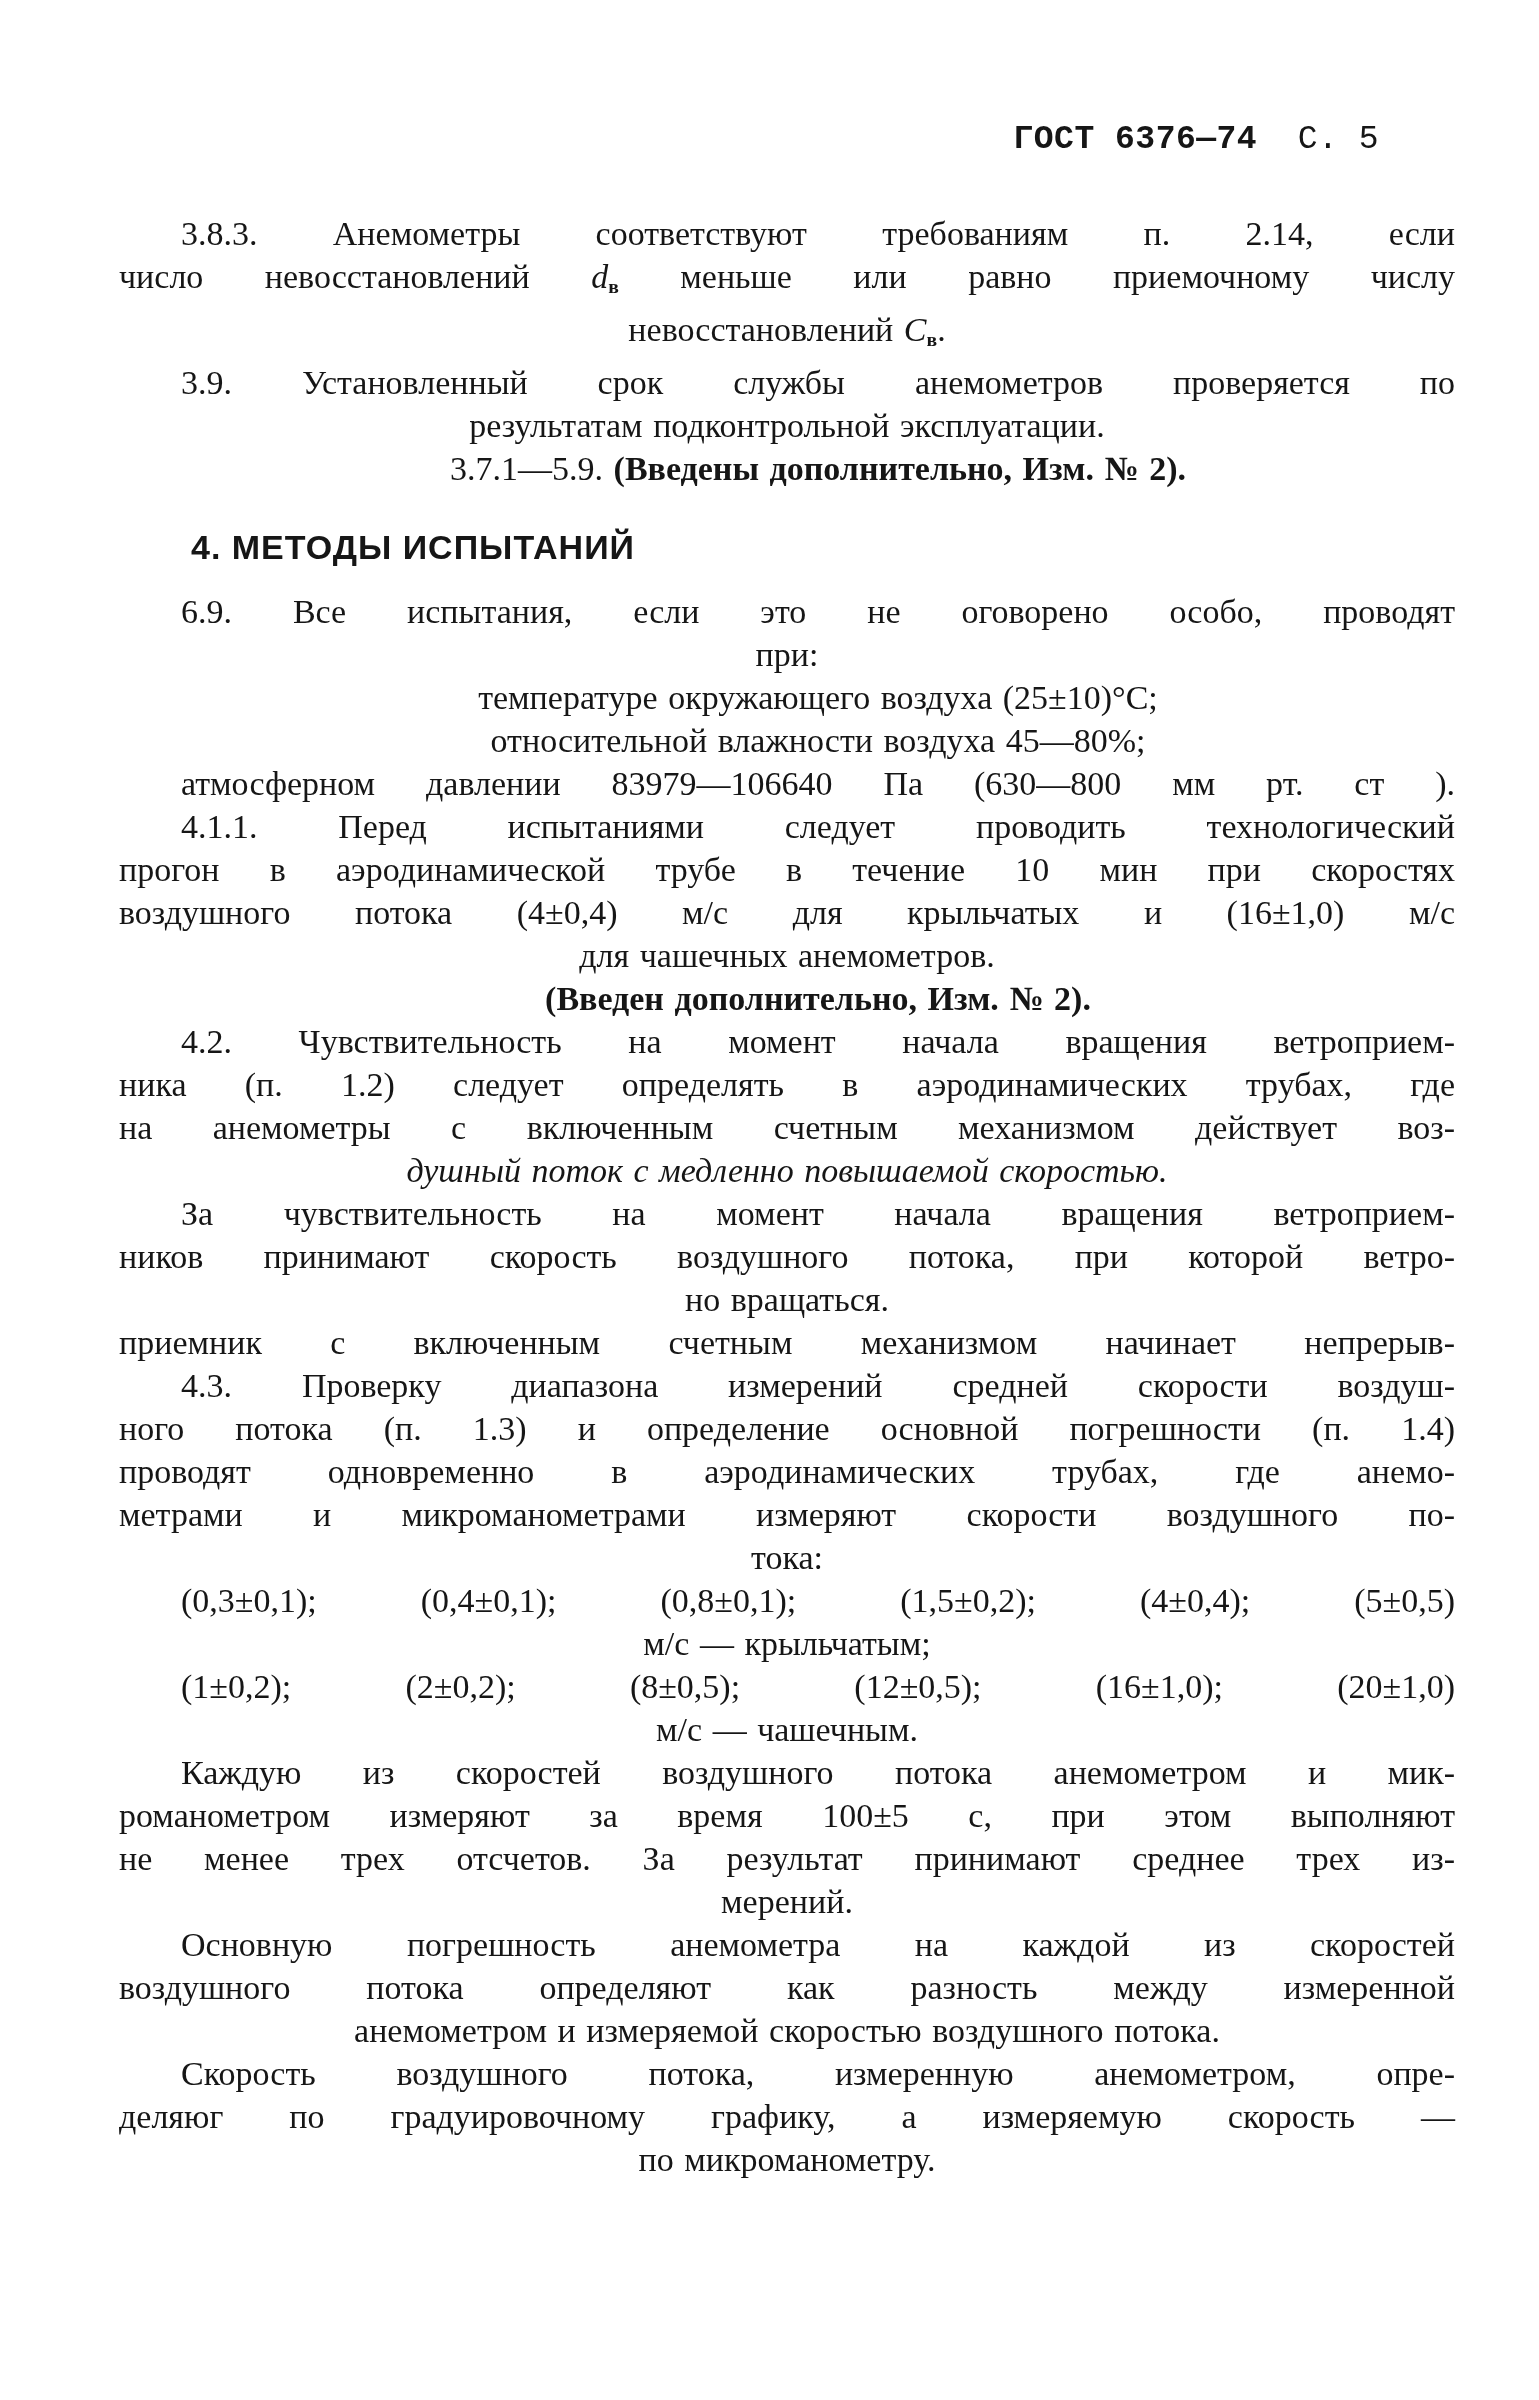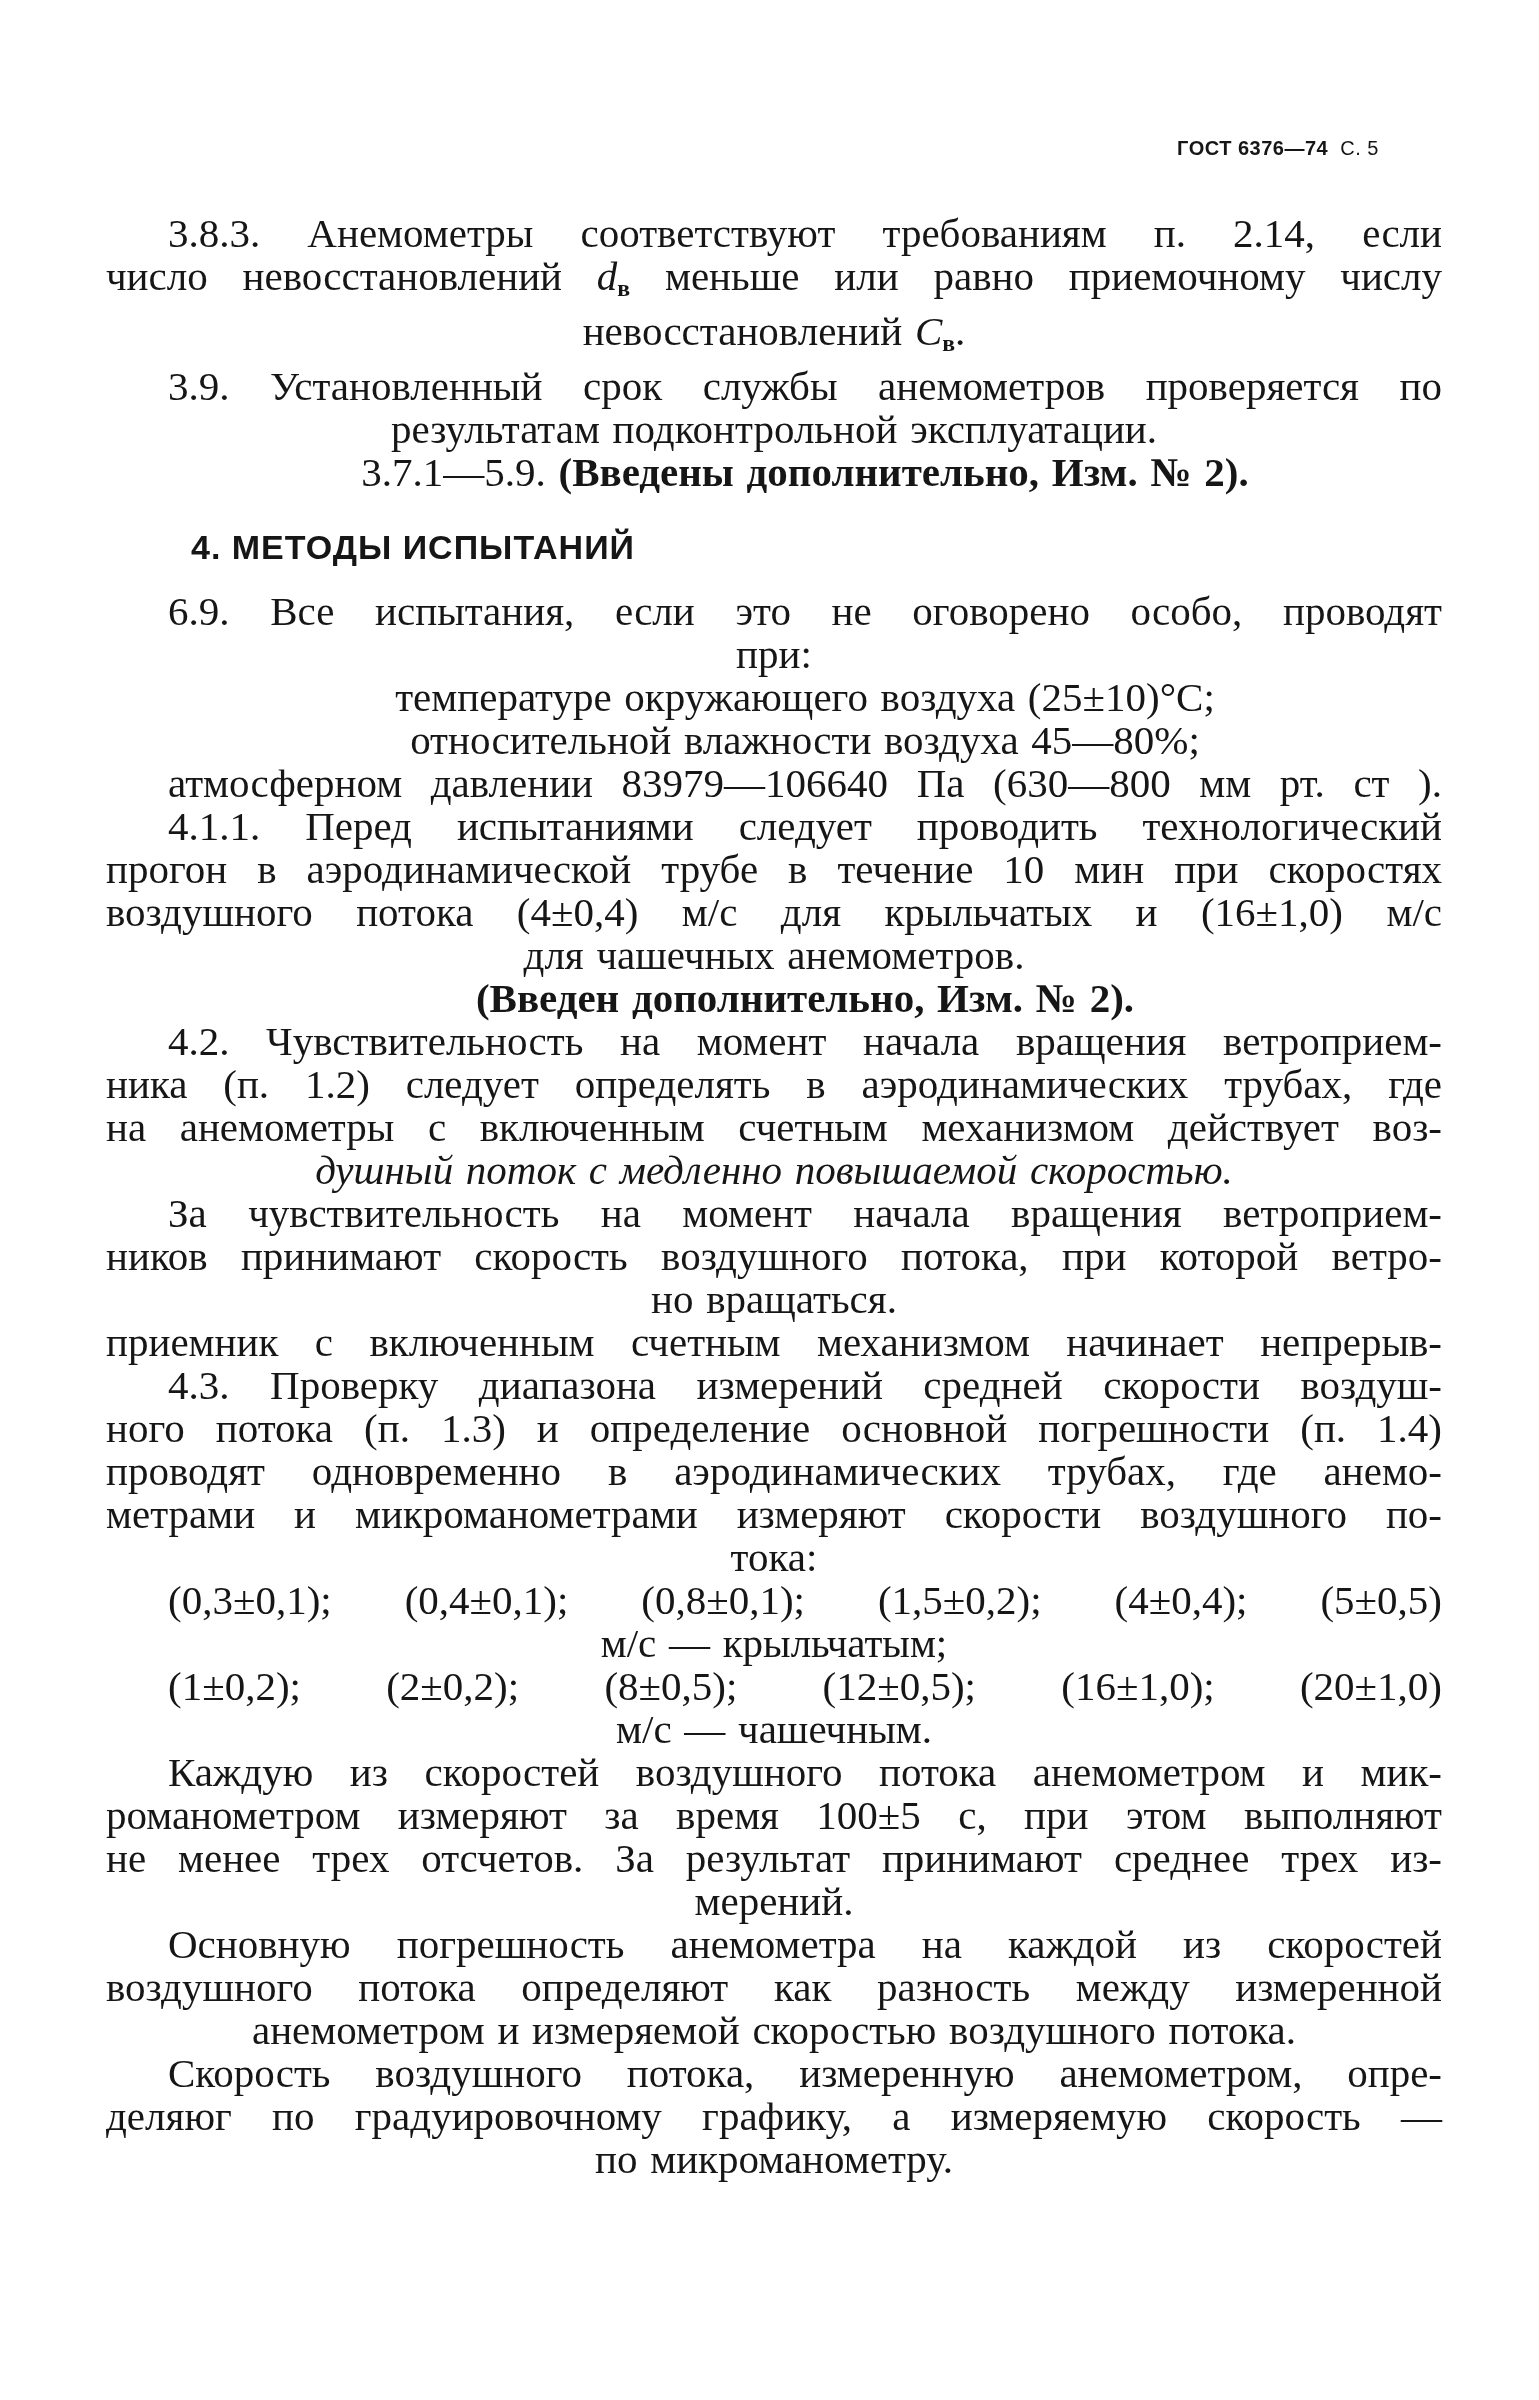--- a/index.html
+++ b/index.html
@@ -7,35 +7,35 @@
     position: relative;
     width: 1540px;
     height: 2401px;
     background: #ffffff;
     color: #161616;
     font-family: "Liberation Serif", serif;
     overflow: hidden;
   }
   .hdr {
     position: absolute;
-    top: 129px;
+    top: 121px;
     right: 161px;
-    font-family: Liberation Sans, sans-serif;
-    font-size: 20px;
+    font-family: Liberation Mono, monospace;
+    font-size: 33px;
     line-height: 38px;
     letter-spacing: 0.5px;
     white-space: nowrap;
   }
   .hdr .doc { font-weight: bold; }
   .hdr .pg  { font-weight: normal; }
   .block {
     position: absolute;
-    left: 106px;
+    left: 119px;
     width: 1336px;
-    font-size: 41px;
+    font-size: 34px;
     line-height: 43px;
     word-spacing: 0.06em;
   }
   #block-intro   { top: 212px; }
   #block-methods { top: 590px; }
   .heading {
     position: absolute;
     top: 526px;
     left: 119px;
     width: 1336px;

